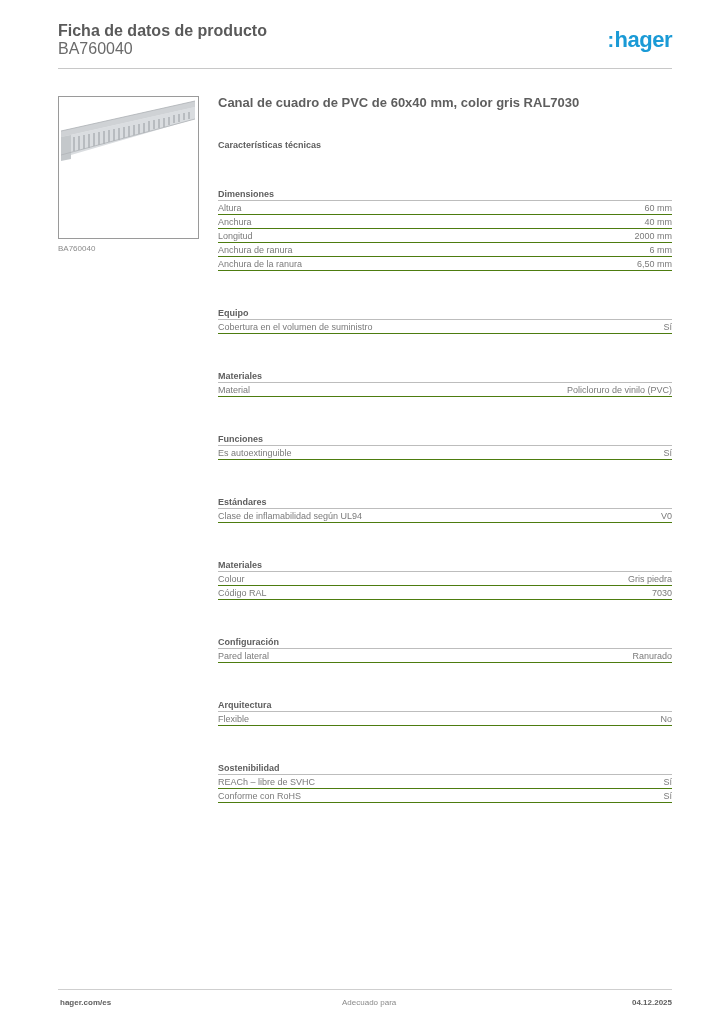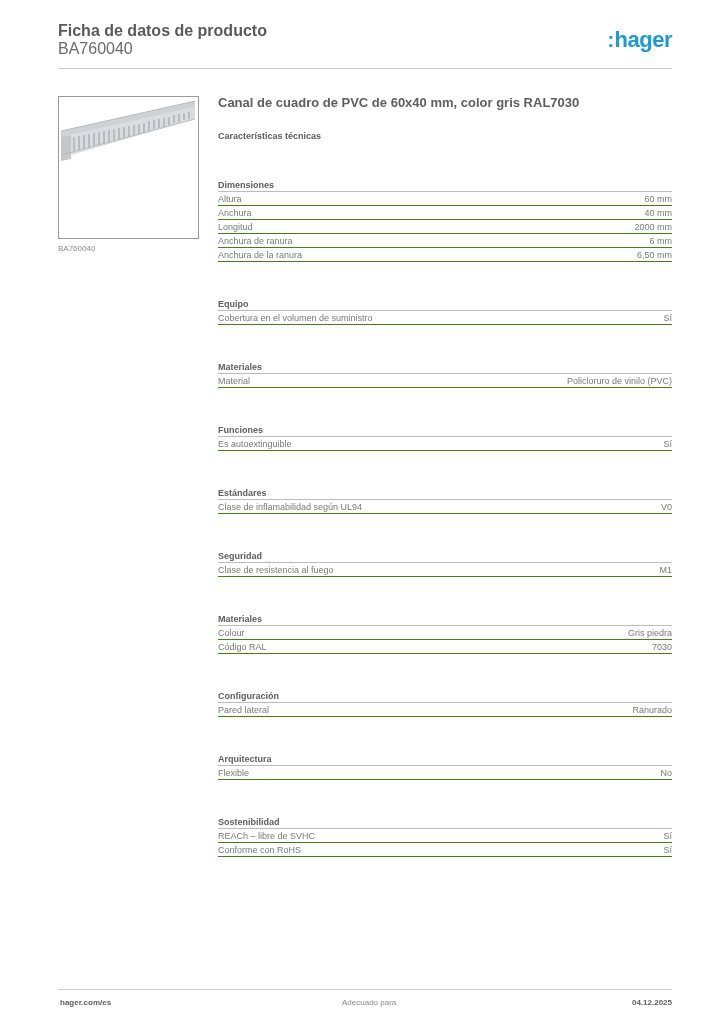--- a/index.html
+++ b/index.html
@@ -18,21 +18,21 @@
   .header-rule { position: absolute; left: 58px; top: 68px; width: 614px; height: 1px; background: #c8c8c8; }
 
   .product-image {
     position: absolute; left: 58px; top: 96px; width: 141px; height: 143px;
     border: 1px solid #9a9a9a; box-sizing: border-box; background: #fff; overflow: hidden;
   }
   .image-caption { position: absolute; left: 58px; top: 244px; font-size: 8px; color: #8a8a8a; }
 
   .content { position: absolute; left: 218px; top: 96px; width: 454px; }
   .product-desc { font-size: 13px; font-weight: bold; color: #5e5e5e; height: 13px; line-height: 13px; }
-  .tech-title { font-size: 9px; font-weight: bold; color: #5e5e5e; margin-top: 21px; height: 13px; line-height: 13px; }
+  .tech-title { font-size: 9px; font-weight: bold; color: #5e5e5e; margin-top: 30px; height: 13px; line-height: 13px; }
   .sections { margin-top: 12px; }
   .section { margin-bottom: 9px; margin-top: 35px; }
   .section-title {
     font-size: 9px; font-weight: bold; color: #5e5e5e; height: 12px; line-height: 12px;
     border-bottom: 1px solid #bdbdbd; padding-top: 1px;
   }
   .row {
     display: flex; justify-content: space-between; font-size: 9px; color: #7a7a7a;
     height: 13px; line-height: 14px; border-bottom: 1px solid #4d7c0f;
   }
@@ -142,27 +142,20 @@
         </div>
       </div>
       <div class="section">
         <div class="section-title">Estándares</div>
         <div class="row">
           <span class="label">Clase de inflamabilidad según UL94</span>
           <span class="value">V0</span>
         </div>
       </div>
       <div class="section">
-        <div class="section-title">Seguridad</div>
-        <div class="row">
-          <span class="label">Clase de resistencia al fuego</span>
-          <span class="value">M1</span>
-        </div>
-      </div>
-      <div class="section">
         <div class="section-title">Materiales</div>
         <div class="row">
           <span class="label">Colour</span>
           <span class="value">Gris piedra</span>
         </div>
         <div class="row">
           <span class="label">Código RAL</span>
           <span class="value">7030</span>
         </div>
       </div>

